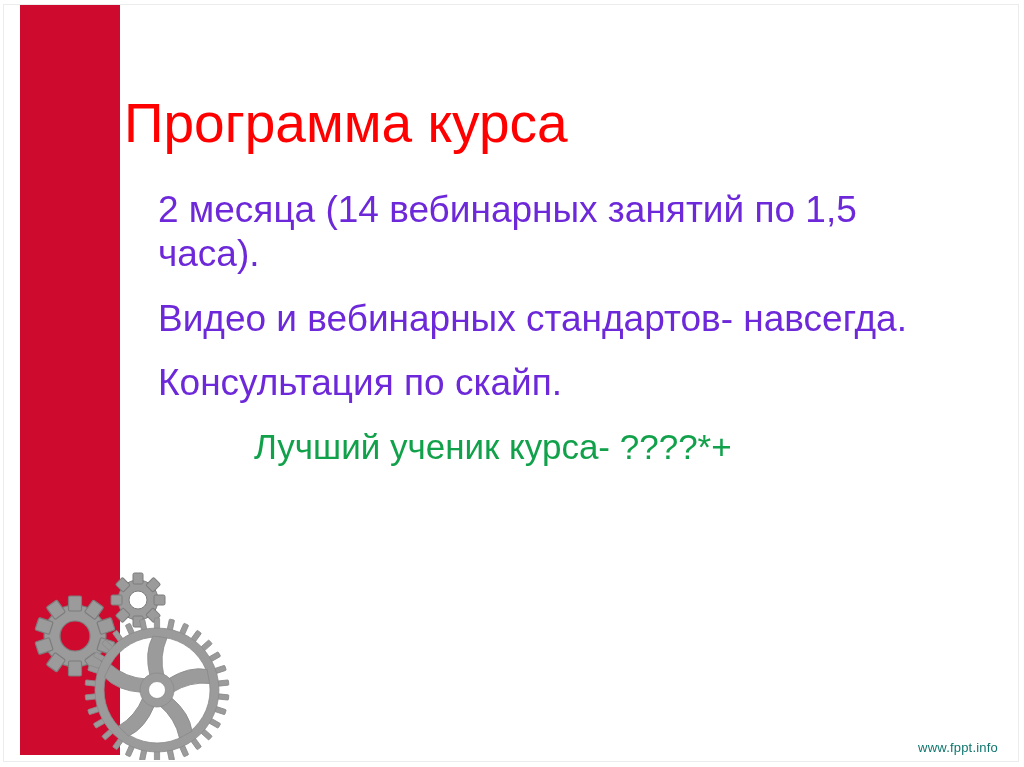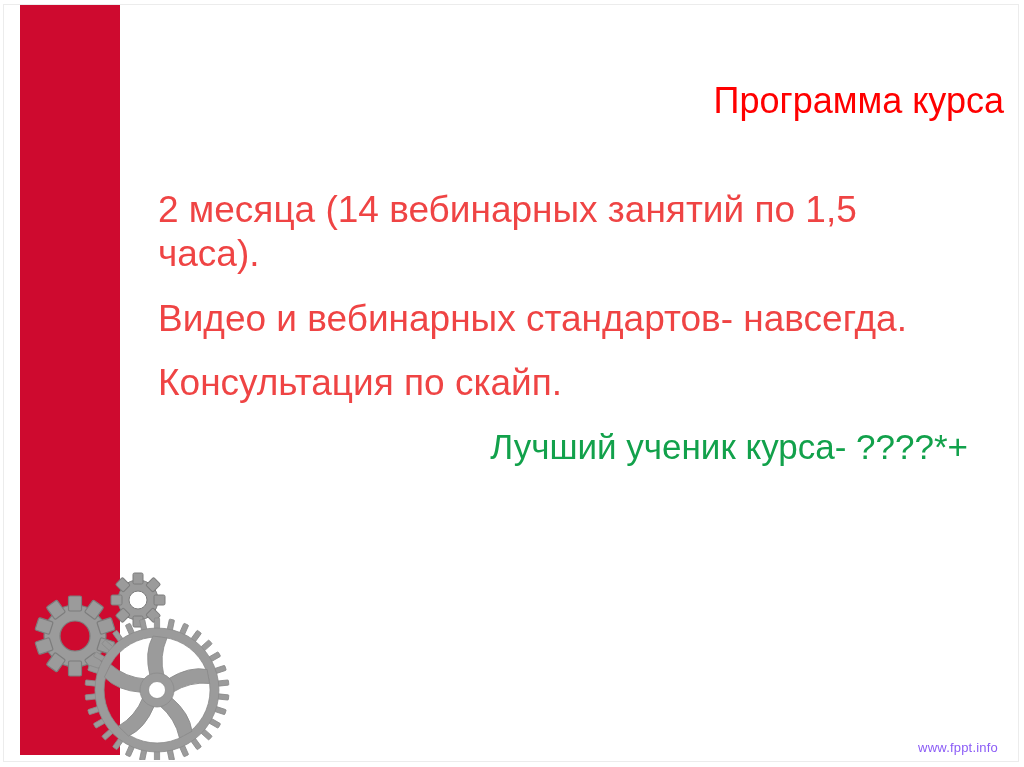--- a/index.html
+++ b/index.html
@@ -50,62 +50,62 @@
     top: 560px;
     width: 210px;
     height: 200px;
     pointer-events: none;
   }
   .gears svg { display: block; }
 
   
   .title {
     position: absolute;
-    left: 114px;
+    left: 124px;
     top: 58px;
     width: 890px;
-    text-align: right;
+    text-align: left;
     color: #FF0000;
-    font-size: 36px;
+    font-size: 55px;
     font-weight: 400;
     line-height: 1.05;
     letter-spacing: 0px;
     white-space: nowrap;
   }
 
   
   .body-block {
     position: absolute;
     left: 158px;
     top: 188px;
     width: 810px;
   }
   .para {
-    color: #ef4444;
+    color: #6d28d9;
     font-size: 37px;
     font-weight: 400;
     line-height: 1.20;
     margin: 0 0 20px 0;
     text-align: left;
   }
-  .para:last-child { margin-bottom: 8px; text-align: right; }
+  .para:last-child { margin-bottom: 8px; }
 
   .para.highlight {
     color: #12A14B;
     margin-left: 96px;
     margin-top: 14px;
     font-size: 35px;
   }
 
   
   .watermark {
     position: absolute;
     right: 26px;
     bottom: 12px;
-    color: #8b5cf6;
+    color: #0f766e;
     font-size: 13px;
     letter-spacing: .2px;
   }
 </style>
 </head>
 <body>
 
 <div class="slide">
 
   <div class="slide-border"></div>

